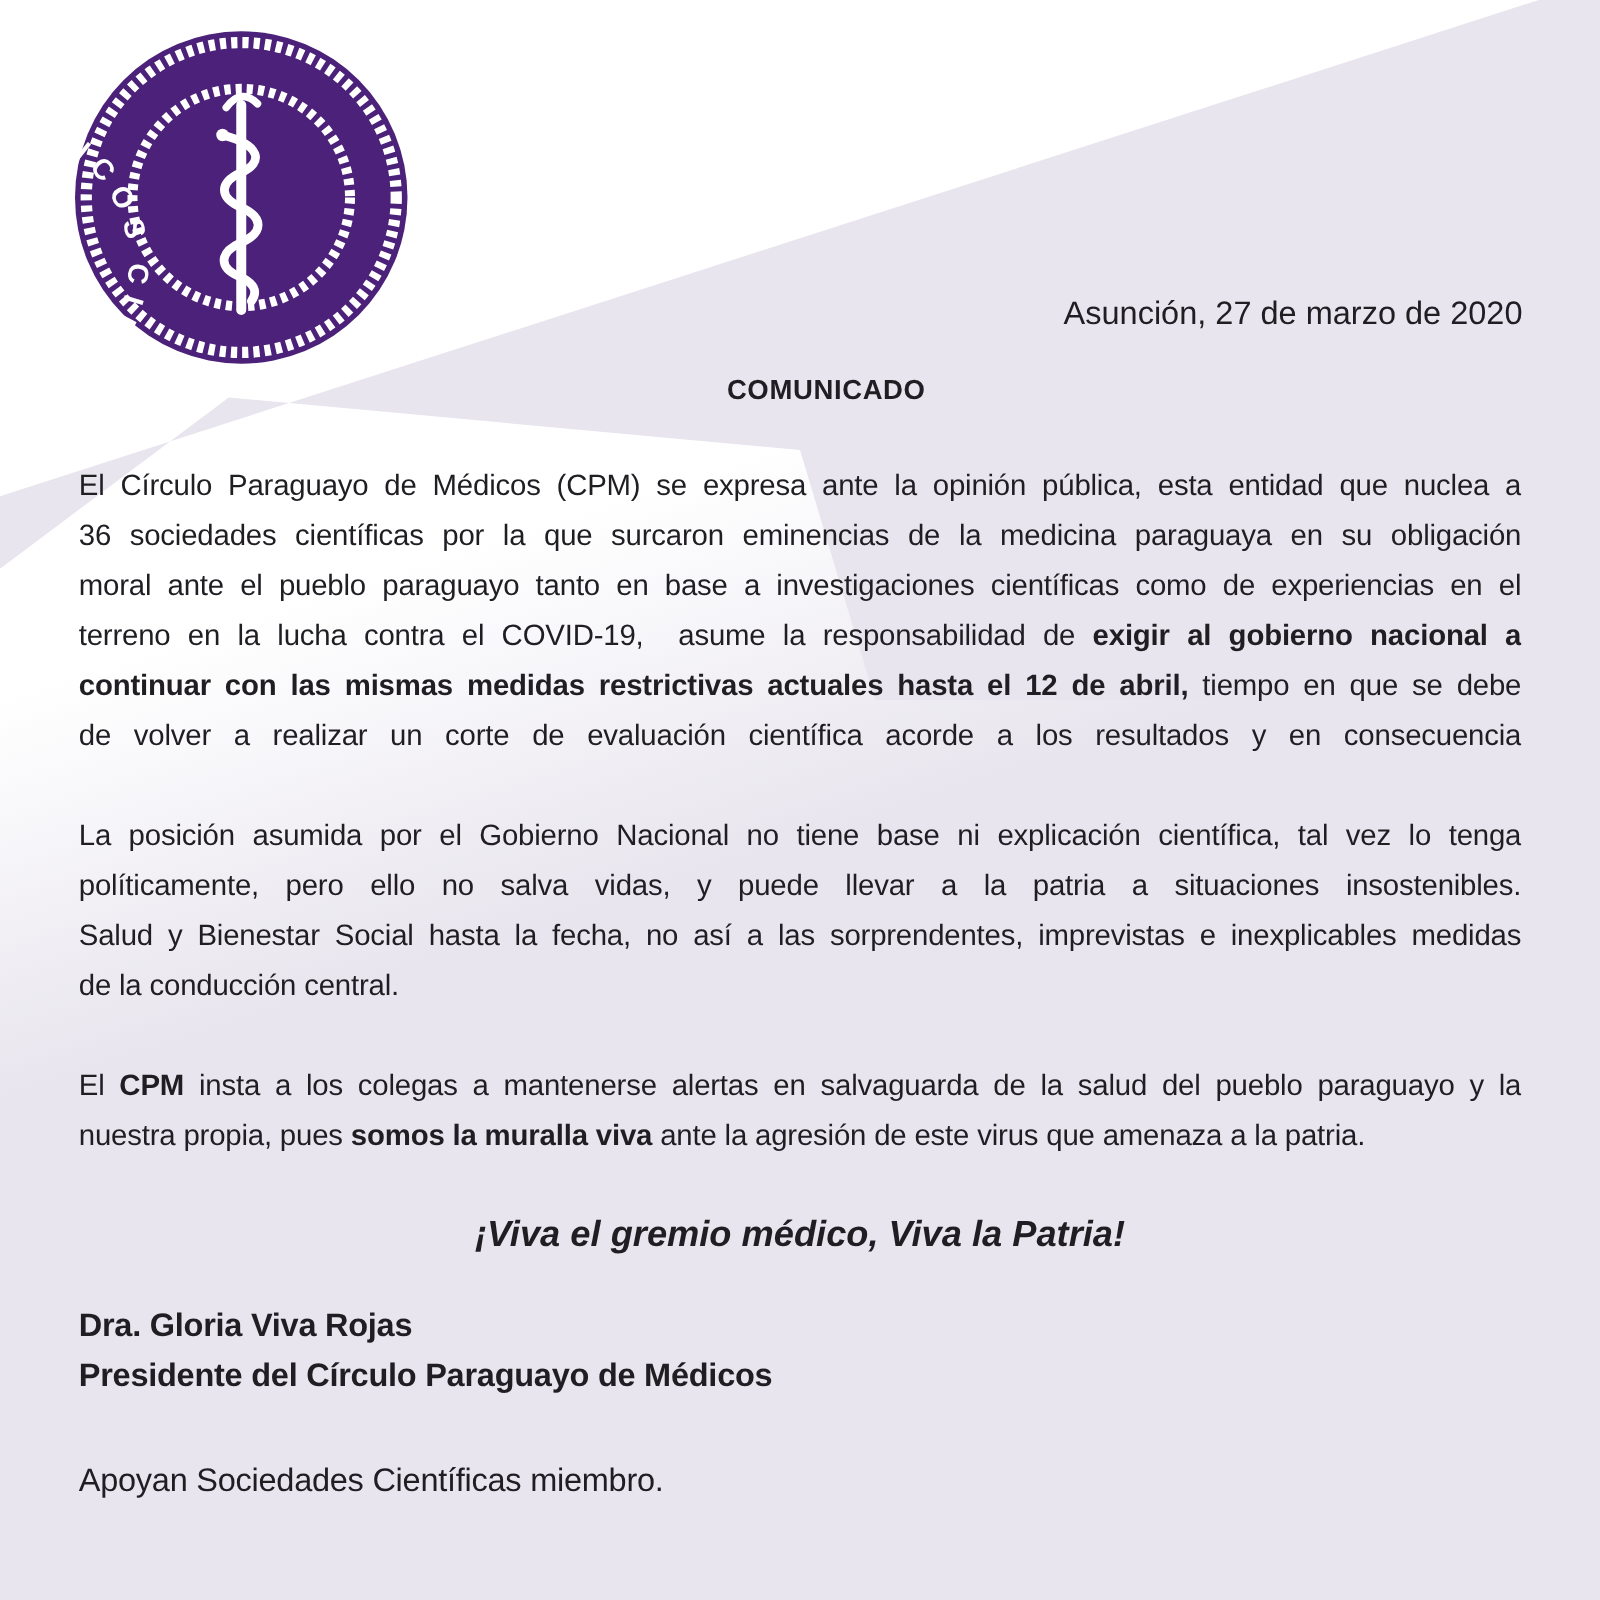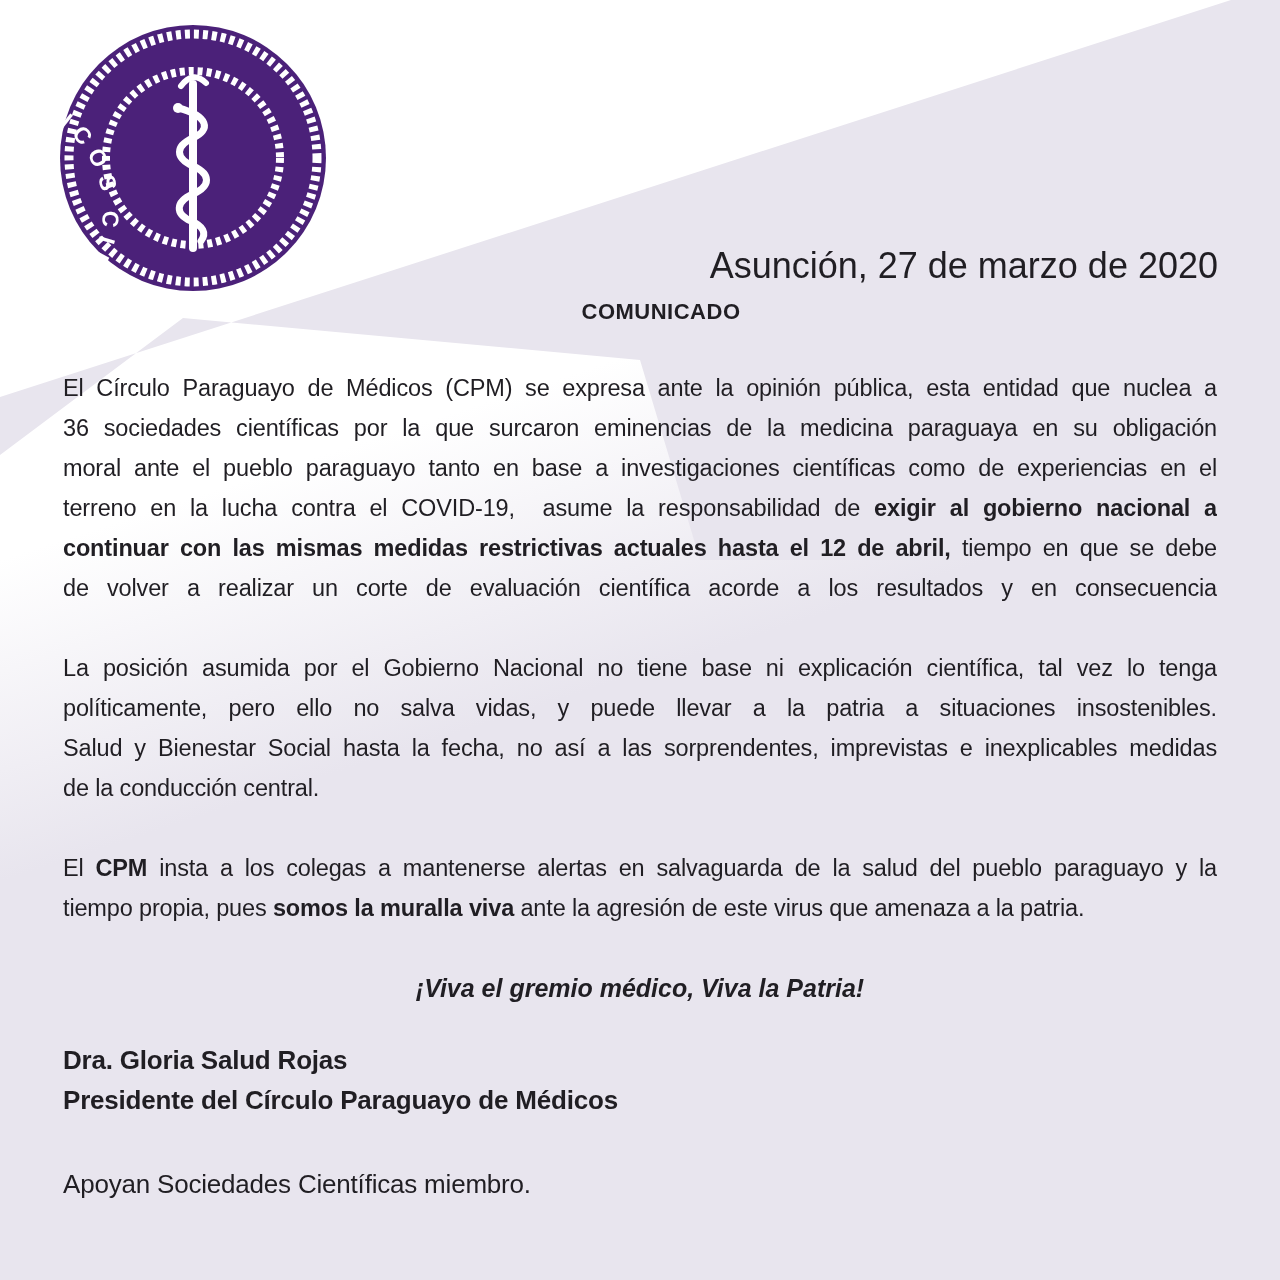--- a/index.html
+++ b/index.html
@@ -9,30 +9,30 @@
     font-family: "Liberation Sans", "DejaVu Sans", sans-serif;
     color:#201e23;
   }
   .bg-wedge {
     position:absolute; inset:0; background:#e8e5ee;
     clip-path: polygon(0 397px, 1231px 0, 1280px 0, 1280px 560px, 700px 560px, 640px 360px, 183px 318px, 0 455px);
   }
   .logo { position:absolute; left:57px; top:22px; }
   .ring-text { fill:#ffffff; font-family:"Liberation Sans","DejaVu Sans",sans-serif;
     font-weight:bold; font-size:23px; letter-spacing:5px; }
-  .date-line { position:absolute; top:248px; right:62px; font-size:36px; line-height:36px; }
+  .date-line { position:absolute; top:232px; right:62px; font-size:26px; line-height:36px; }
   .doc-title { position:absolute; top:294px; left:0; width:100%; text-align:center;
     font-weight:bold; font-size:22px; letter-spacing:0.5px; line-height:36px;margin-left:21px; }
   .body-col { position:absolute; left:63px; top:368px; width:1154px; font-size:23.5px; letter-spacing:-0.15px; }
   .para + .para { margin-top:40px; }
   .bline { line-height:40px; height:40px; overflow:hidden; }
   .jl { text-align:justify; text-align-last:justify; }
   .bline b { font-weight:bold; }
   .slogan { margin-top:40px; line-height:40px; text-align:center;
-    font-weight:bold; font-style:italic; font-size:25px; letter-spacing:0; }
+    font-weight:bold; font-style:italic; font-size:29px; letter-spacing:0; }
   .signature { margin-top:32px; }
   .sig-line { line-height:40px; height:40px; font-weight:bold; font-size:26px; letter-spacing:-0.2px; }
   .footer-line { margin-top:44px; line-height:40px; font-size:26px; letter-spacing:-0.2px; }
 </style>
 </head>
 <body>
 
 <div class="page">
 
   <div class="bg-wedge"></div>
@@ -68,27 +68,27 @@
           <div class="bline jl"><span>de volver a realizar un corte de evaluación científica acorde a los resultados y en consecuencia</span></div>
         </div>
         <div class="para">
           <div class="bline jl"><span>La posición asumida por el Gobierno Nacional no tiene base ni explicación científica, tal vez lo tenga</span></div>
           <div class="bline jl"><span>políticamente, pero ello no salva vidas, y puede llevar a la patria a situaciones insostenibles.</span></div>
           <div class="bline jl"><span>Salud y Bienestar Social hasta la fecha, no así a las sorprendentes, imprevistas e inexplicables medidas</span></div>
           <div class="bline"><span>de la conducción central.</span></div>
         </div>
         <div class="para">
           <div class="bline jl"><span>El </span><b>CPM</b><span> insta a los colegas a mantenerse alertas en salvaguarda de la salud del pueblo paraguayo y la</span></div>
-          <div class="bline"><span>tiempo propia, pues </span><b>somos la muralla viva</b><span> ante la agresión de este virus que amenaza a la patria.</span></div>
+          <div class="bline"><span>nuestra propia, pues </span><b>somos la muralla viva</b><span> ante la agresión de este virus que amenaza a la patria.</span></div>
         </div>
       </div>
 
     <div class="slogan">¡Viva el gremio médico, Viva la Patria!</div>
 
     <div class="signature">
-      <div class="sig-line">Dra. Gloria Salud Rojas</div>
+      <div class="sig-line">Dra. Gloria Viva Rojas</div>
       <div class="sig-line">Presidente del Círculo Paraguayo de Médicos</div>
     </div>
 
     <div class="footer-line">Apoyan Sociedades Científicas miembro.</div>
   </div>
 
 </div>
 
 </body></html>

